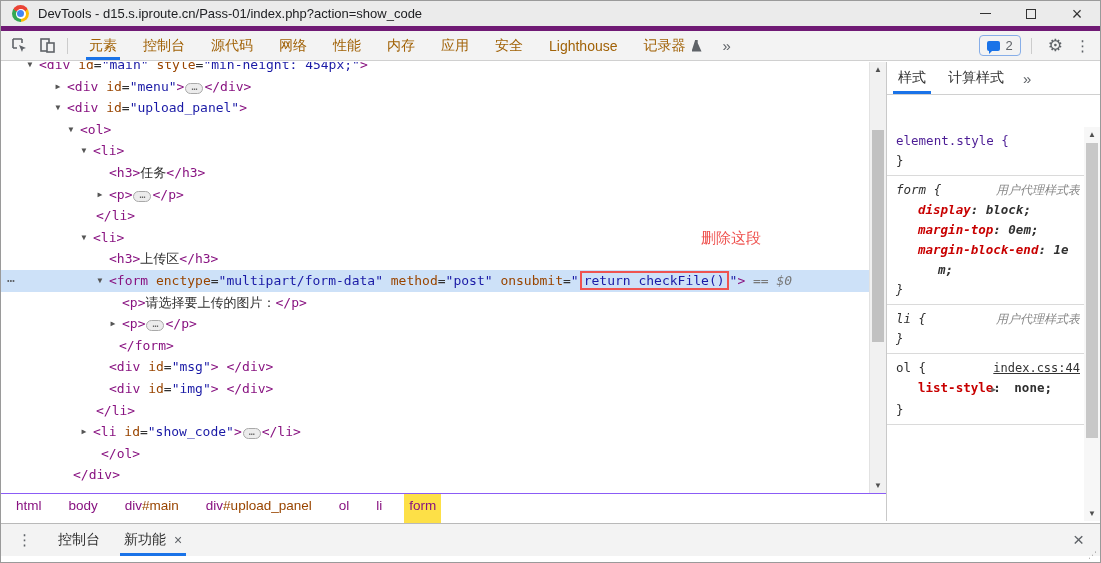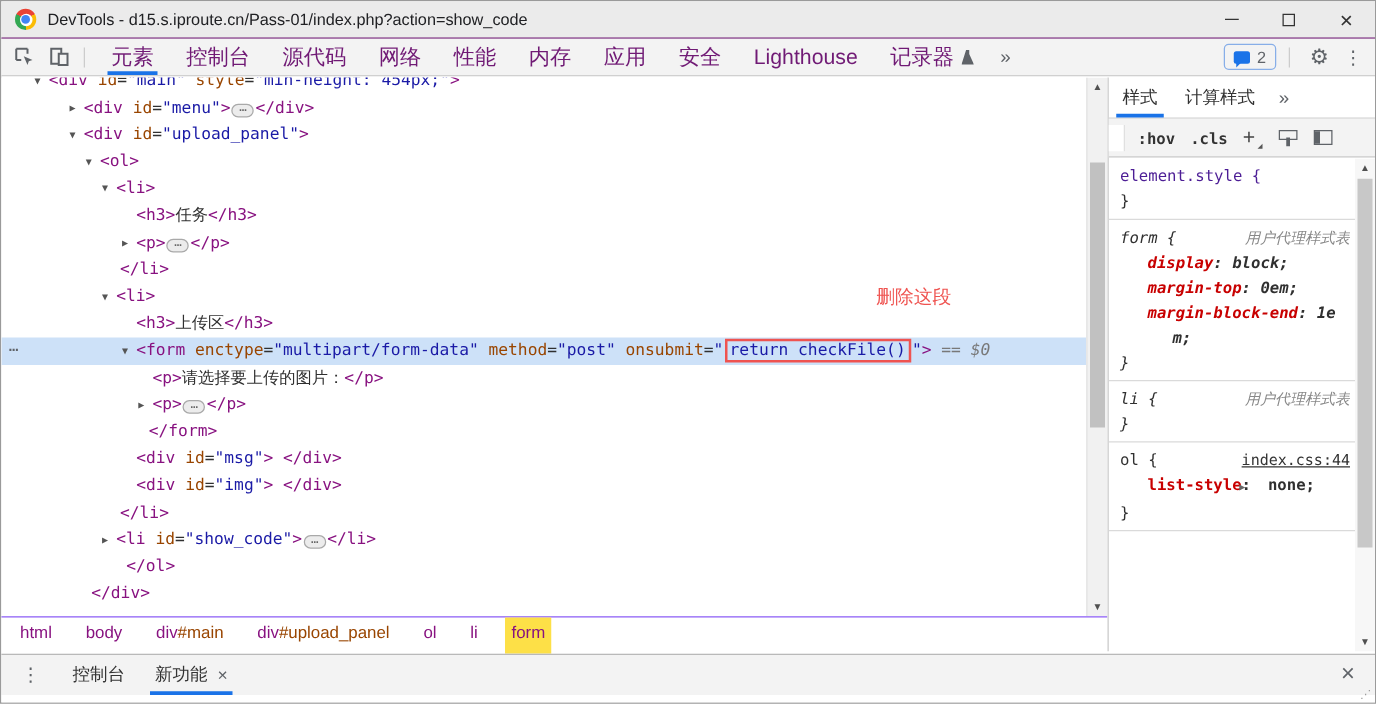--- a/index.html
+++ b/index.html
@@ -2,42 +2,42 @@
 <html><head>
 <meta charset="utf-8">
 <style>
   * { margin:0; padding:0; box-sizing:border-box; }
   html,body { width:1101px; height:563px; overflow:hidden; }
   body { font-family:"Liberation Sans",sans-serif; background:#fff; position:relative;
          border:1px solid #9a9a9a; color:#303030; }
 
   
   .titlebar { position:absolute; top:0; left:0; right:0; height:30px; background:#ebebeb;
-              display:flex; align-items:center; border-bottom:1px solid #701a75; }
+              display:flex; align-items:center; border-bottom:5px solid #701a75; }
   .chrome-logo { width:17px; height:17px; border-radius:50%; margin:0 9px 0 11px; position:relative;
                  background:conic-gradient(from -60deg,#ea4335 0 120deg,#fbbc05 120deg 240deg,#34a853 240deg 360deg); }
   .chrome-logo::before { content:""; position:absolute; left:3.5px; top:3.5px; width:10px; height:10px;
                  border-radius:50%; background:#fff; }
   .chrome-logo::after { content:""; position:absolute; left:5px; top:5px; width:7px; height:7px;
                  border-radius:50%; background:#4285f4; }
   .title-text { font-size:13px; color:#202124; }
   .win-controls { margin-left:auto; display:flex; height:100%; }
   .win-btn { width:46px; height:100%; display:flex; align-items:center; justify-content:center;
              color:#333; cursor:default; }
   .glyph-min { width:11px; border-top:1.5px solid #333; display:inline-block; }
   .glyph-max { width:10px; height:10px; border:1.4px solid #333; display:inline-block; }
   .glyph-close { font-size:18px; line-height:1; }
 
   
   .tabbar { position:absolute; top:30px; left:0; right:0; height:30px; background:#f3f3f3;
             border-bottom:1px solid #d0d0d0; display:flex; align-items:center; }
   .tb-icon { width:20px; height:20px; margin-left:8px; display:flex; align-items:center; justify-content:center; }
   .tb-sep { width:1px; height:16px; background:#ccc; margin:0 8px 0 10px; }
   .tab { position:relative; height:100%; display:flex; align-items:center; padding:0 13px;
-         font-size:17px; color:#701a75; white-space:nowrap; }
+         font-size:14px; color:#a16207; white-space:nowrap; }
   .tab.active::after { content:""; position:absolute; left:10px; right:10px; bottom:0; height:3px; background:#1a73e8; }
   .flask { width:10px; height:12px; margin-left:6px; background:#5f6368;
            clip-path:polygon(38% 0,62% 0,62% 30%,100% 100%,0 100%); }
   .overflow-btn { font-size:15px; color:#5f6368; padding:0 8px; }
   .tb-right { margin-left:auto; display:flex; align-items:center; height:100%; }
   .msg-badge { display:flex; align-items:center; border:1px solid #87aee8; border-radius:4px;
                padding:2px 7px; margin-right:10px; gap:6px; }
   .bubble { width:13px; height:10px; background:#1a73e8; border-radius:2px; position:relative; }
   .bubble::after { content:""; position:absolute; left:2px; bottom:-3px;
                    border:3px solid transparent; border-top-color:#1a73e8; border-left-color:#1a73e8; }
@@ -240,28 +240,20 @@
     <span class="crumb"><span class="c-tag">li</span></span>
     <span class="crumb selected"><span class="c-tag">form</span></span>
   </div>
 
 <div class="styles-panel">
   <div class="s-tabs" id="stabs">
       <div class="s-tab active">样式</div>
       <div class="s-tab">计算样式</div>
       <span class="overflow-btn">»</span>
     </div>
-  <div class="s-toolbar">
-    <span class="filter-box"></span>
-    <span class="s-tool">:hov</span>
-    <span class="s-tool">.cls</span>
-    <span class="plus-btn"><span>+</span><i></i></span>
-    <span class="paint-ic"></span>
-    <span class="sidebar-ic"></span>
-  </div>
   <div class="s-content" id="scontent">
       <div class="s-section">
         <div class="sel-line"><span class="sel-gray">element.style {</span></div>
         <div>}</div>
       </div>
       <div class="s-section ua">
         <div class="sel-line"><span class="origin">用户代理样式表</span><span>form {</span></div>
         <div class="prop"><span class="p-name">display</span><span class="p-val">: </span><span class="p-val">block;</span></div>
         <div class="prop"><span class="p-name">margin-top</span><span class="p-val">: </span><span class="p-val">0em;</span></div>
         <div class="prop"><span class="p-name">margin-block-end</span><span class="p-val">: </span><span class="p-val">1em;</span></div>

